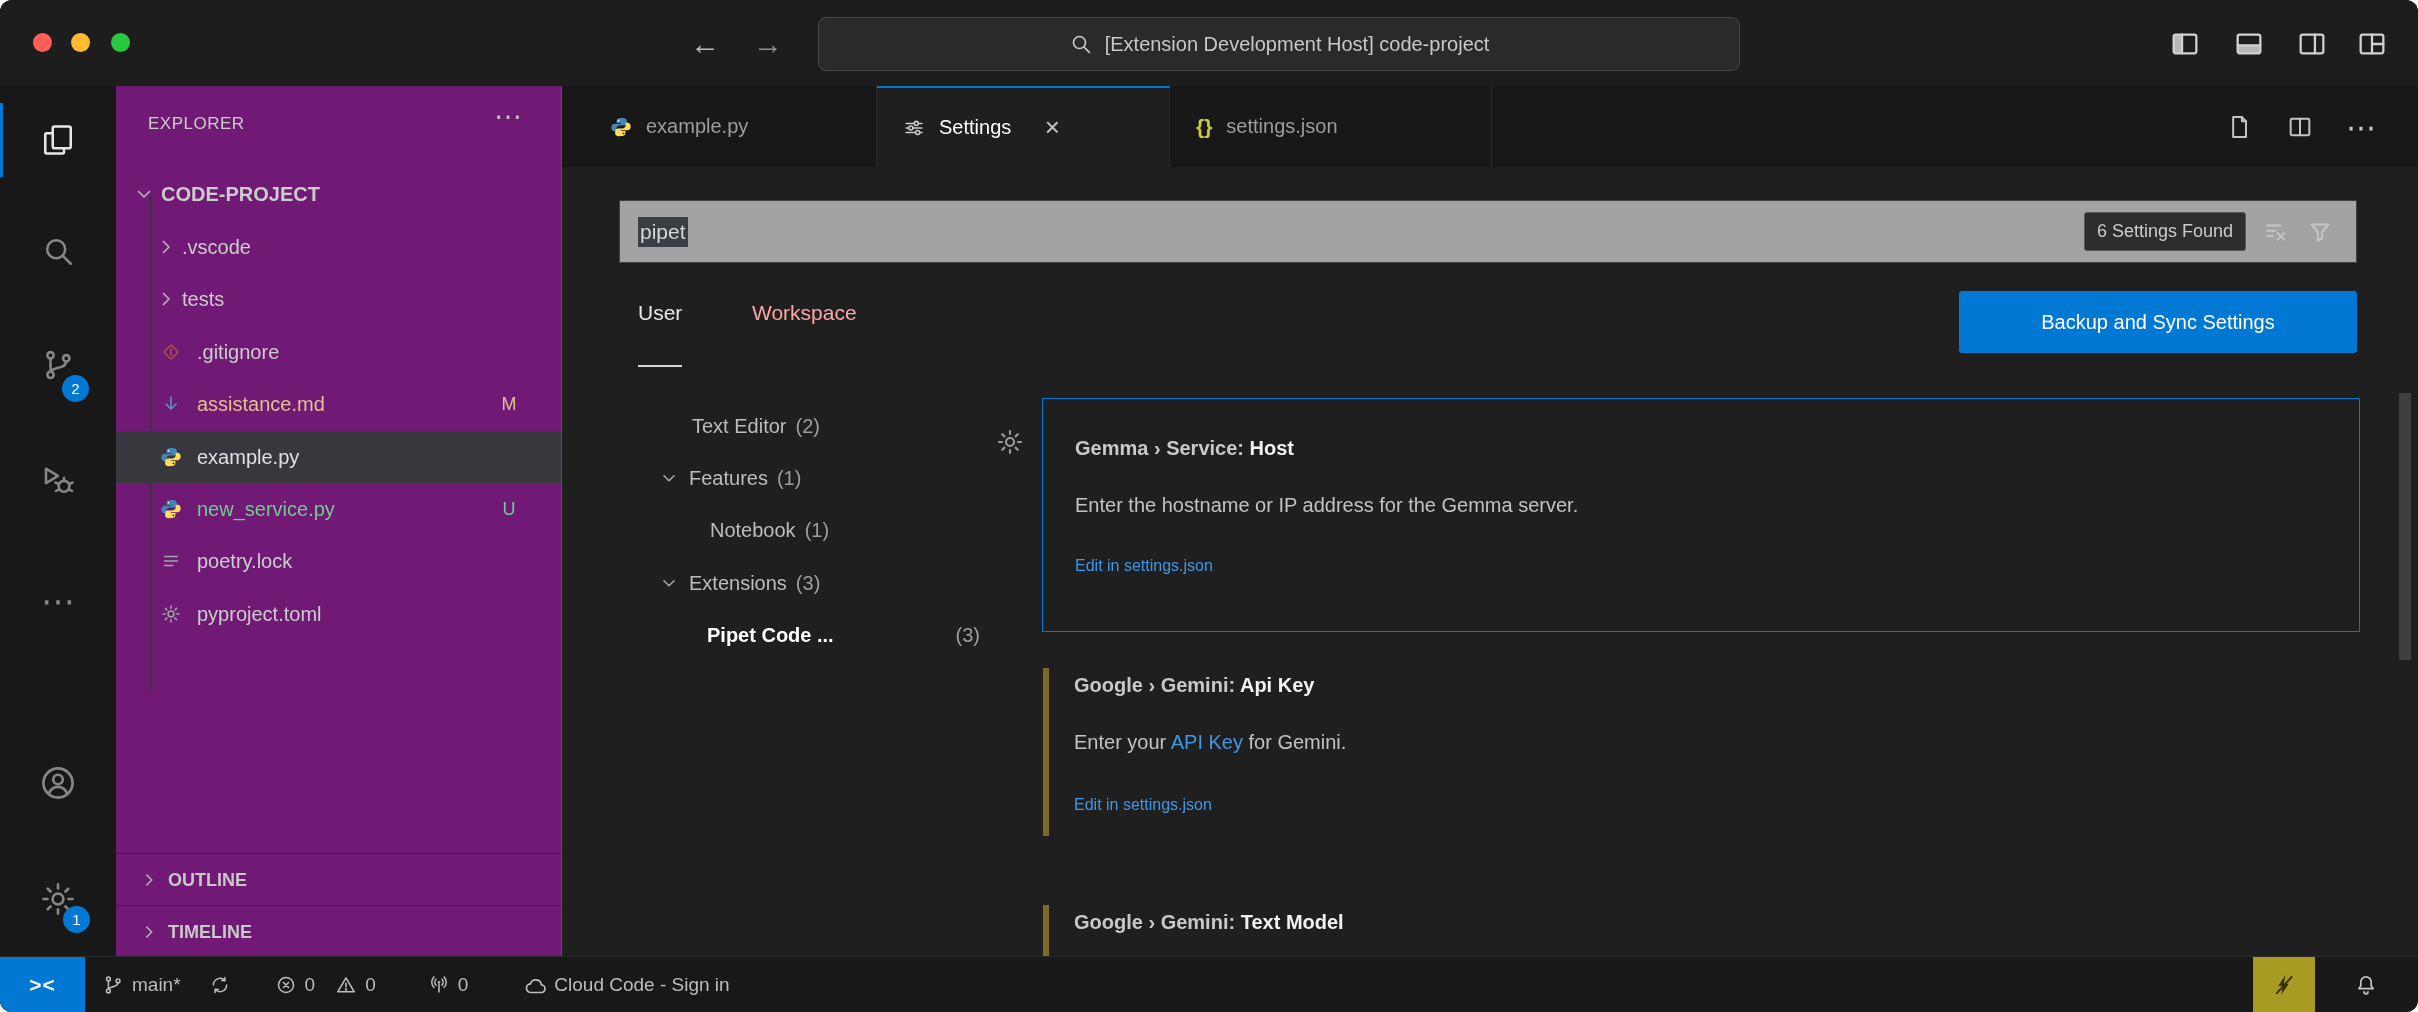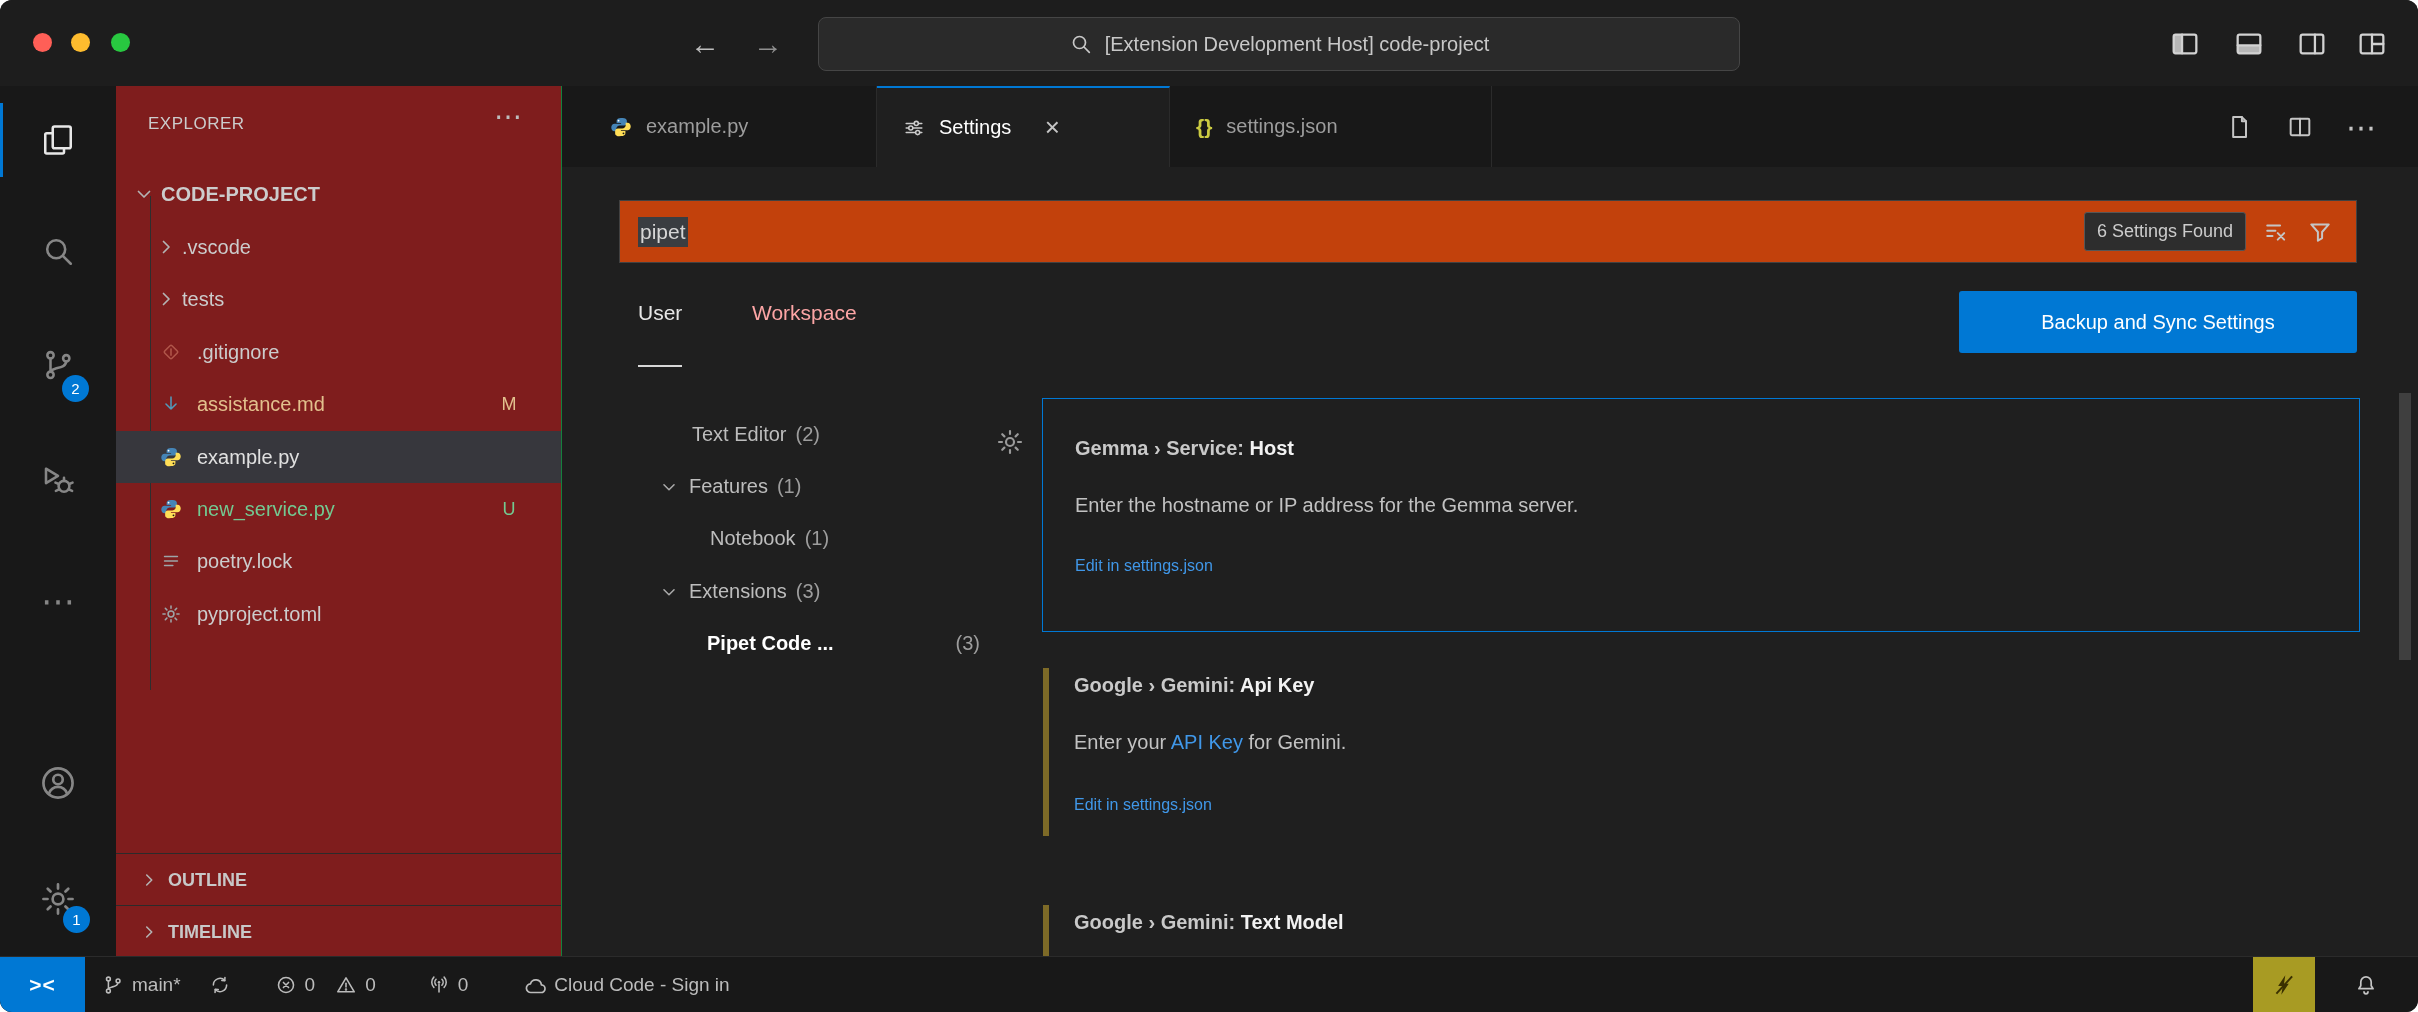--- a/index.html
+++ b/index.html
@@ -20,21 +20,21 @@
   .tb-ic{position:absolute;top:22px;width:44px;height:44px;color:#d2d2d2;display:flex;align-items:center;justify-content:center;}
 
   
   #activitybar{position:absolute;left:0;top:86px;width:116px;height:870px;background:#181818;}
   .act-item{position:absolute;left:0;width:116px;height:74px;display:flex;align-items:center;justify-content:center;color:#868686;}
   .act-item.active{color:#e7e7e7;}
   .act-badge{position:absolute;width:27px;height:27px;border-radius:50%;background:#0078d4;color:#fff;
     font-size:15px;display:flex;align-items:center;justify-content:center;}
 
   
-  #sidebar{position:absolute;left:116px;top:86px;width:445px;height:870px;background:#7f1d1d;
+  #sidebar{position:absolute;left:116px;top:86px;width:445px;height:870px;background:#701a75;
     border-right:4px solid #15803d;overflow:hidden;}
   .sb-header{position:absolute;left:32px;top:28px;font-size:17px;letter-spacing:.5px;color:#cccccc;}
   .trow{position:absolute;left:0;width:445px;height:52px;display:flex;align-items:center;font-size:20px;color:#cccccc;}
   .trow .chev{position:absolute;left:38px;top:14px;width:24px;height:24px;color:#b4b4b4;}
   .trow .ficon{position:absolute;left:44px;top:15px;width:22px;height:22px;}
   .trow .flabel{position:absolute;left:81px;white-space:nowrap;}
   .trow .folabel{position:absolute;left:66px;white-space:nowrap;}
   .trow .fbadge{position:absolute;left:378px;width:30px;text-align:center;font-size:18px;}
   .selrow{background:#37373d;}
   .sb-section{position:absolute;left:0;width:445px;height:52px;border-top:1px solid #2b2b2b;
@@ -47,34 +47,34 @@
   #editor{position:absolute;left:562px;top:86px;width:1856px;height:870px;background:#1f1f1f;}
   #tabbar{position:absolute;left:0;top:0;width:1856px;height:81px;background:#181818;}
   .tab{position:absolute;top:0;height:81px;display:flex;align-items:center;border-right:1px solid #2b2b2b;
     font-size:20px;color:#9d9d9d;box-sizing:border-box;}
   .tab.active{background:#1f1f1f;color:#ffffff;border-top:2px solid #0078d4;}
   .tab .ticon{margin:0 14px 0 26px;}
   .tab .tclose{margin-left:26px;font-size:26px;color:#c5c5c5;width:30px;text-align:center;}
   .edaction{position:absolute;top:18px;width:46px;height:46px;color:#c5c5c5;display:flex;align-items:center;justify-content:center;}
 
   #settingsbody{position:absolute;left:0;top:81px;width:1856px;height:789px;background:#1f1f1f;overflow:hidden;}
-  #s-search{position:absolute;left:57px;top:33px;width:1738px;height:63px;background:#c2410c;border:1px solid #414141;
+  #s-search{position:absolute;left:57px;top:33px;width:1738px;height:63px;background:#a3a3a3;border:1px solid #414141;
     box-sizing:border-box;display:flex;align-items:center;font-size:21px;color:#d6d6d6;}
   .sel-text{background:#3a3d41;padding:3px 2px;}
   #results-badge{position:absolute;right:110px;top:11px;height:37px;border:1px solid #565656;border-radius:3px;
     display:flex;align-items:center;padding:0 12px;font-size:18px;color:#cccccc;background:#2d2d2d;}
   .search-ic{position:absolute;top:17px;width:28px;height:28px;color:#c5c5c5;}
 
   .scope-tab{position:absolute;top:134px;height:52px;display:flex;align-items:flex-start;font-size:21px;}
   #scope-user{left:76px;color:#e7e7e7;border-bottom:2px solid #d7d7d7;padding-bottom:12px;}
   #scope-ws{left:190px;color:#fca5a5;}
   #sync-btn{position:absolute;left:1397px;top:124px;width:398px;height:62px;background:#0078d4;color:#ffffff;
     font-size:20px;border-radius:3px;display:flex;align-items:center;justify-content:center;}
 
-  .tocrow{position:absolute;height:40px;display:flex;align-items:flex-end;gap:9px;font-size:20px;color:#bdbdbd;}
+  .tocrow{position:absolute;height:40px;display:flex;align-items:center;gap:9px;font-size:20px;color:#bdbdbd;}
   .tocrow .chev{width:22px;height:22px;color:#a8a8a8;}
   .tocrow.selected{color:#ffffff;font-weight:bold;gap:31px;}
   .toccount{color:#9d9d9d;font-weight:normal;}
 
   .entry-title{position:absolute;font-size:20px;font-weight:bold;white-space:nowrap;}
   .entry-title .cat{color:#c9c9c9;}
   .entry-title .nm{color:#f2f2f2;}
   .entry-desc{position:absolute;font-size:20px;color:#c2c2c2;white-space:nowrap;}
   .entry-link{position:absolute;font-size:16px;color:#4097e8;white-space:nowrap;}
   .modbar{position:absolute;width:6px;background:#7d6a27;}

